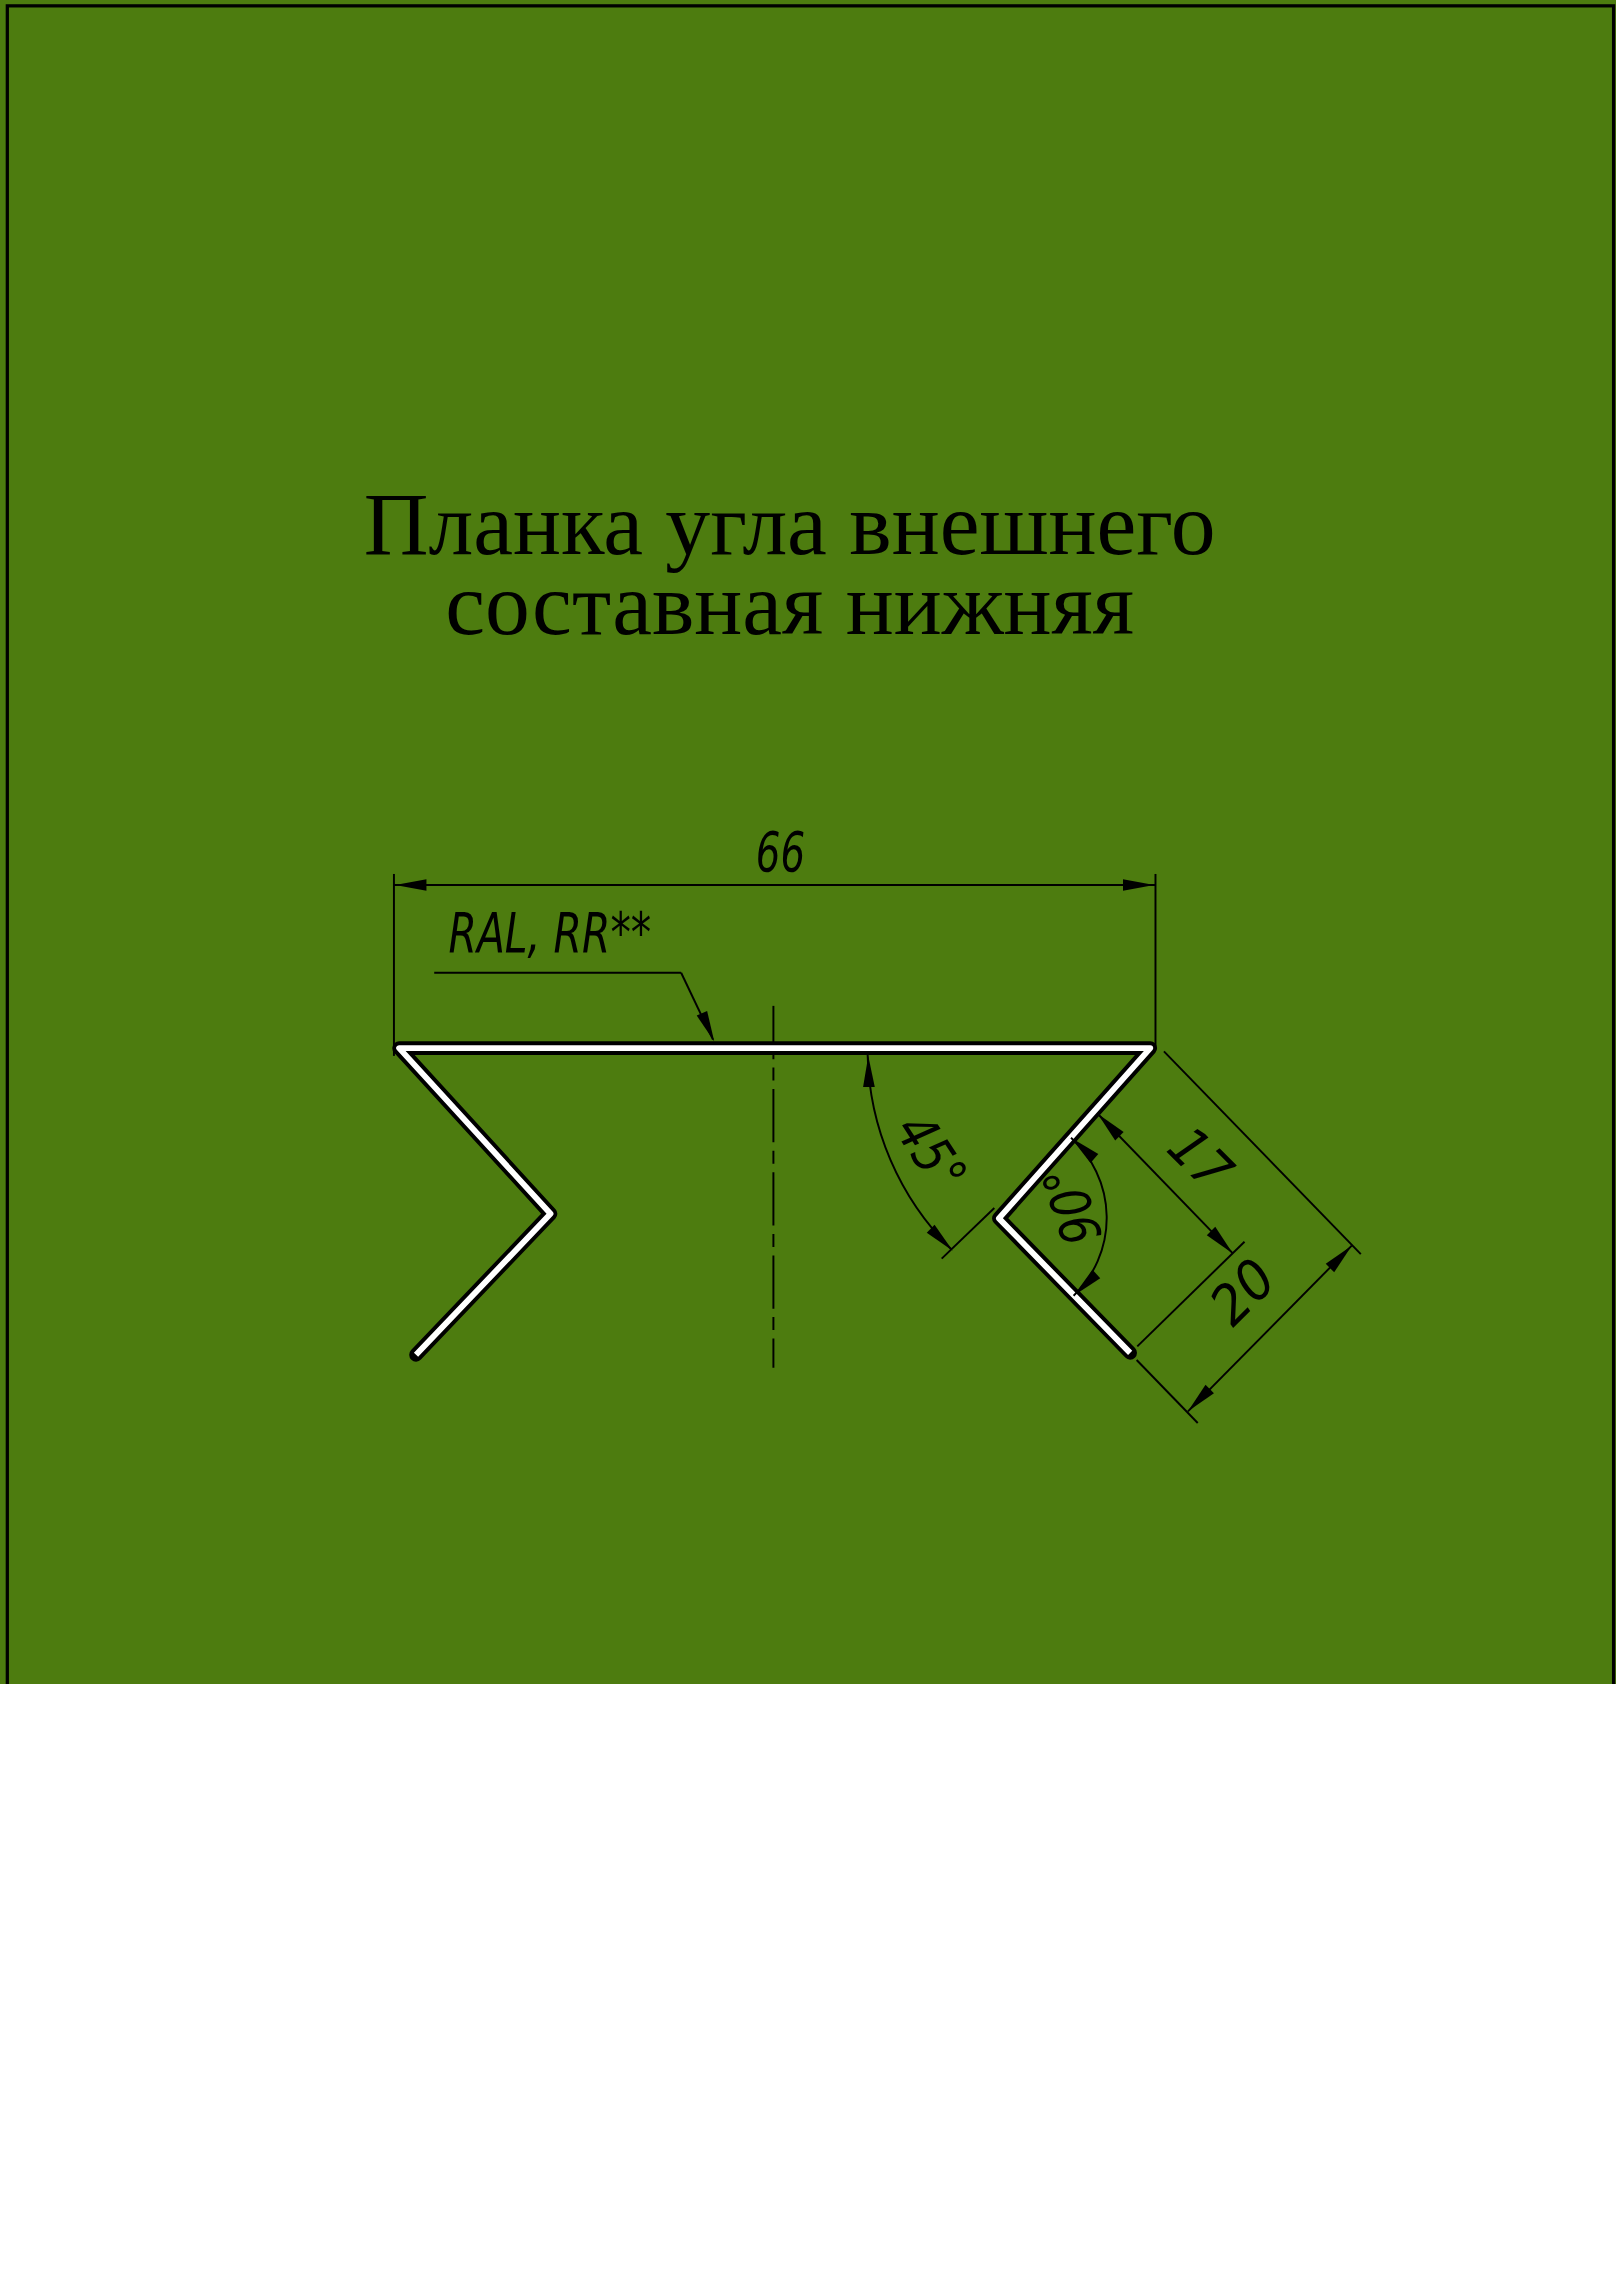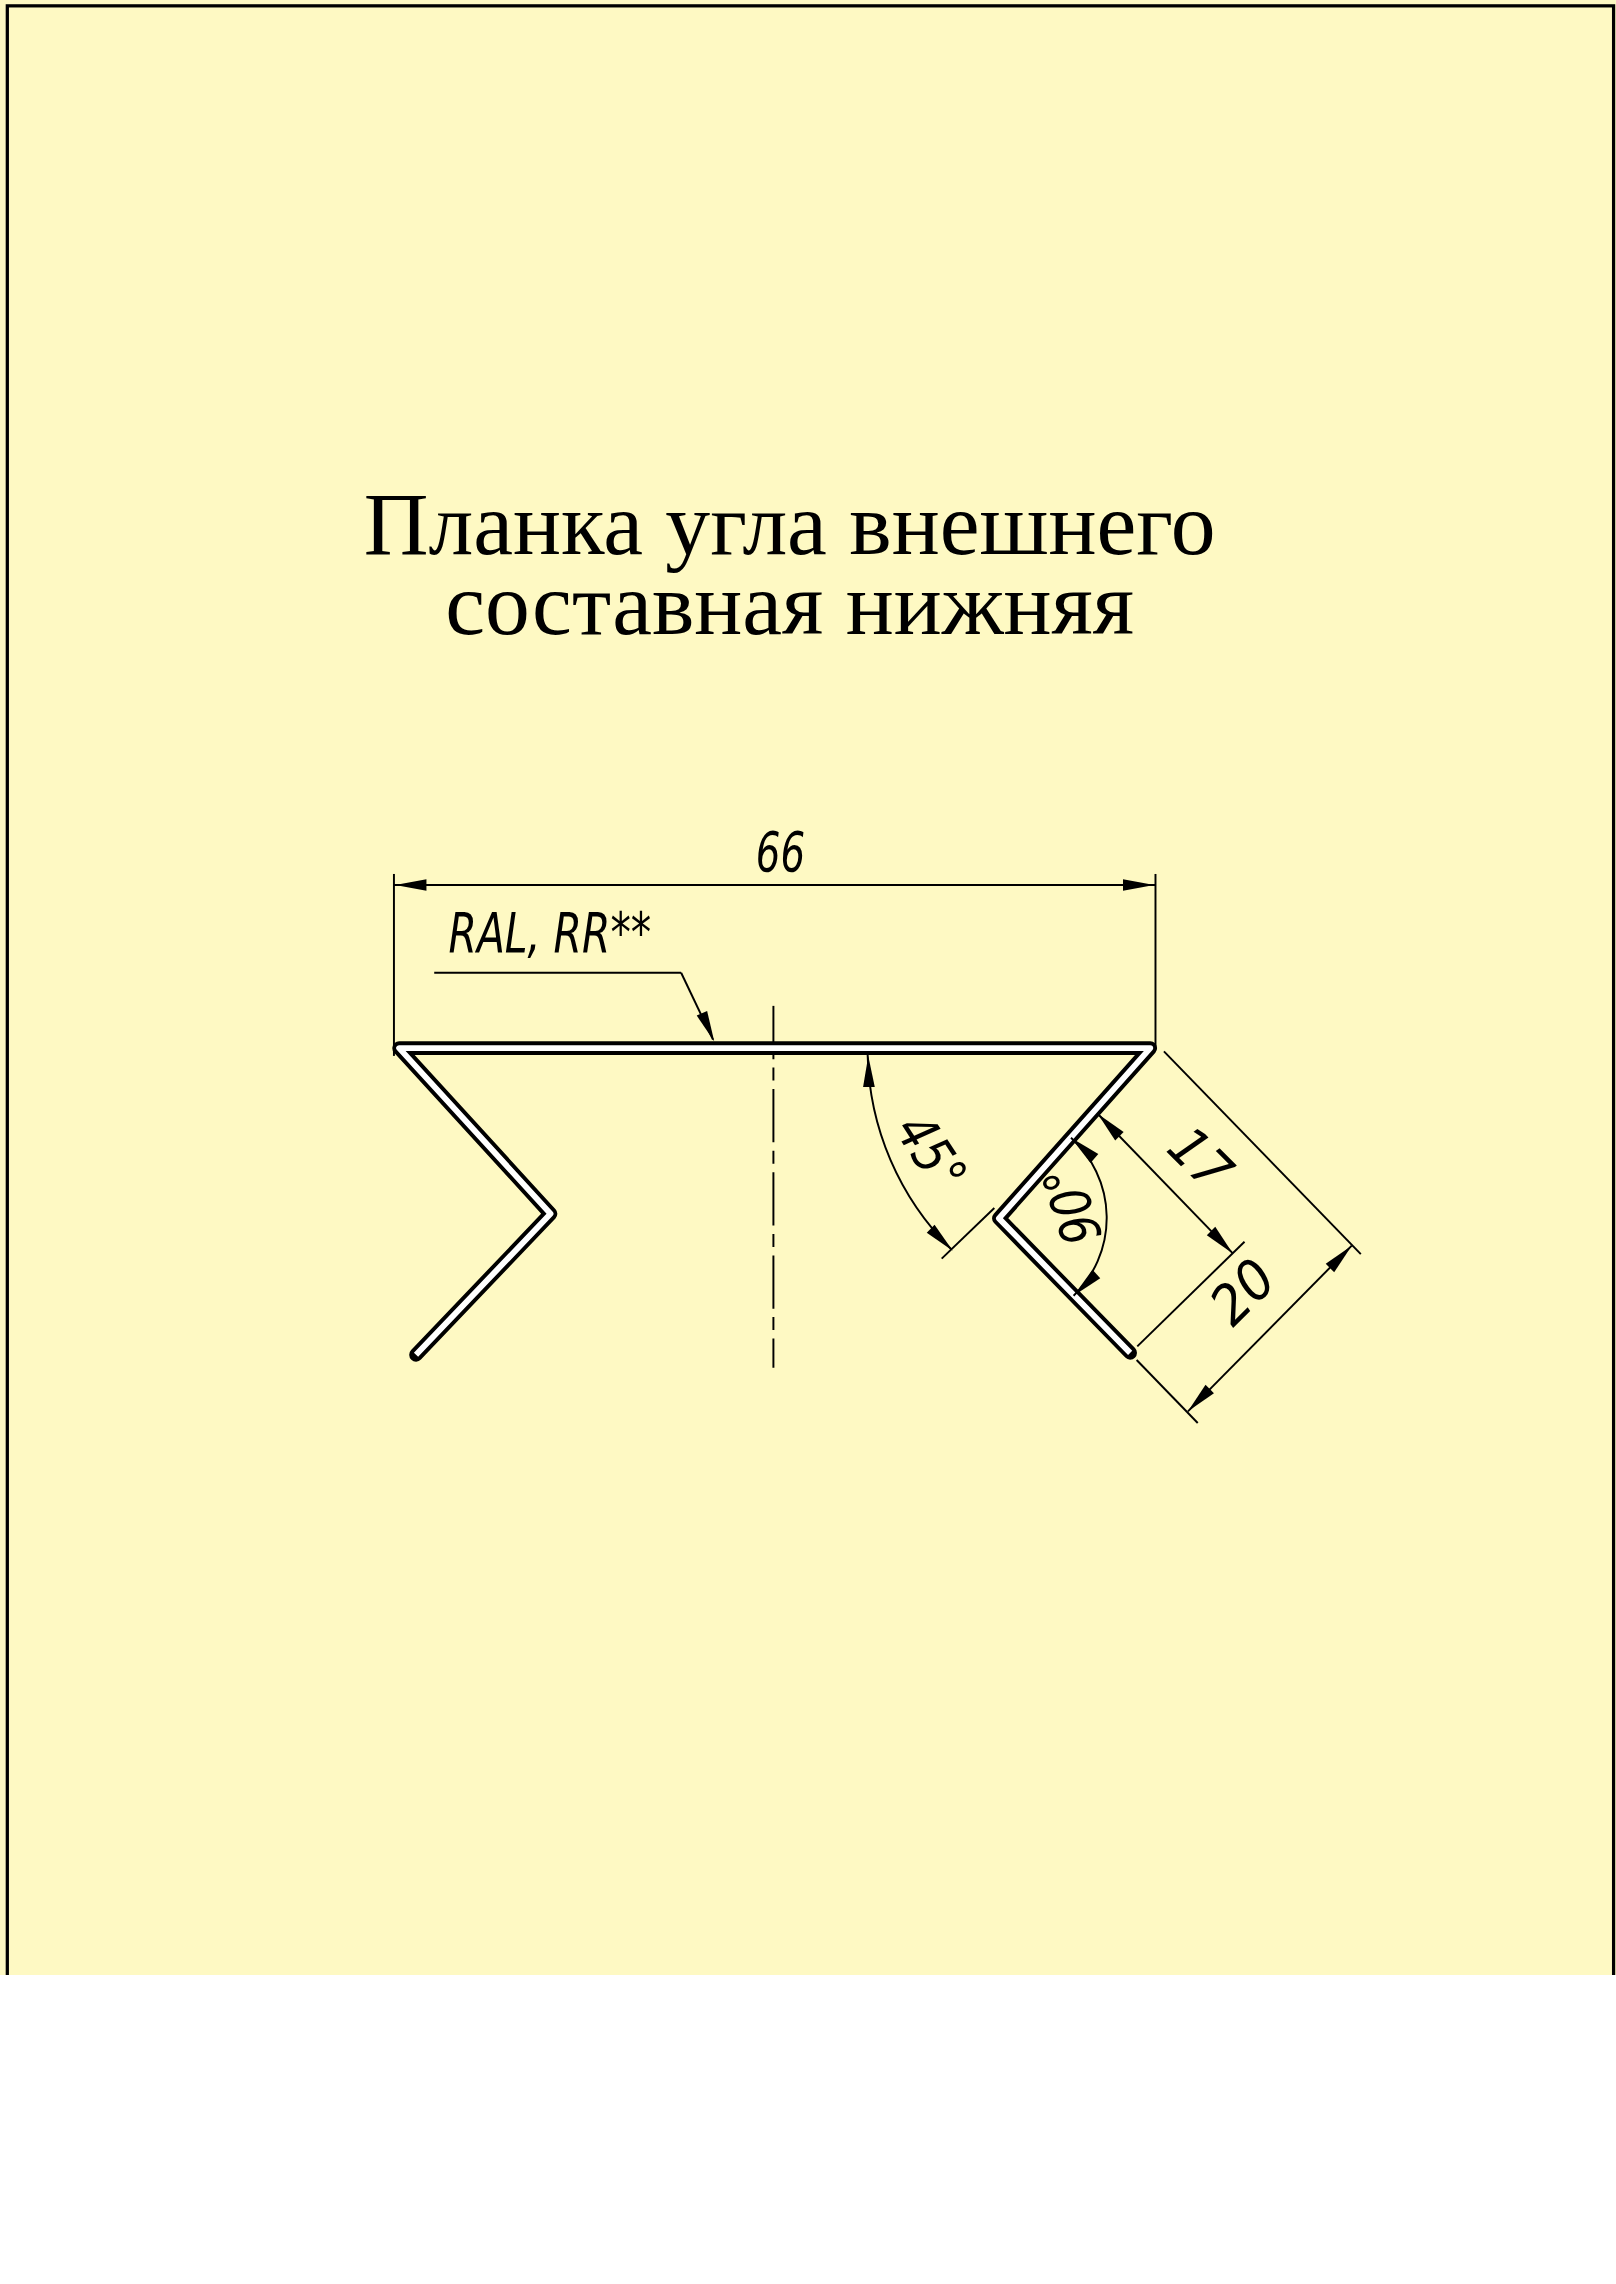--- a/index.html
+++ b/index.html
@@ -3,22 +3,22 @@
 <meta charset="utf-8">
 <style>
   html, body {
     margin: 0;
     padding: 0;
     background: #ffffff;
   }
   .sheet {
     position: relative;
     width: 1617px;
-    height: 1975px;
-    background: #fef9c3;
+    height: 1684px;
+    background: #4d7c0f;
     font-family: "Liberation Sans", sans-serif;
   }
   svg { display: block; }
   .title-text {
     font-family: "Liberation Serif", serif;
     font-size: 138px;
     fill: #000000;
   }
   .cad-text {
     font-family: "DejaVu Sans", sans-serif;

